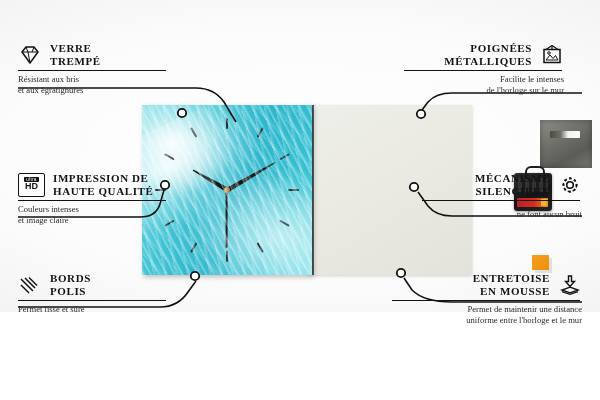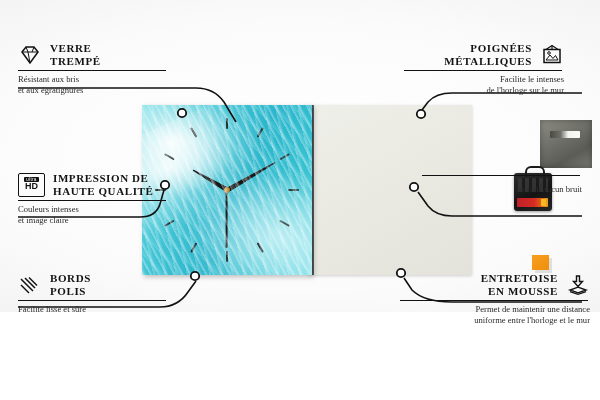--- a/index.html
+++ b/index.html
@@ -232,21 +232,21 @@
             <path d="M11 3.5 L19 11.5"></path>
             <path d="M3 11 L11 19"></path>
         </g>
       </svg>
       <div>
         <div class="co-title">BORDS</div>
         <div class="co-title">POLIS</div>
       </div>
     </div>
     <div class="co-rule" style="width:148px;"></div>
-    <div class="co-sub">Facilite lisse et sûre</div>
+    <div class="co-sub">Permet lisse et sûre</div>
   </div>
 
   <div class="callout right" style="right:36px;top:42px;width:160px;">
     <div class="co-head">
       <div>
         <div class="co-title">POIGNÉES</div>
         <div class="co-title">MÉTALLIQUES</div>
       </div>
       <svg class="ico" viewBox="0 0 24 22">
         <path d="M12 1.5 L12 5" stroke="#111" stroke-width="1.2" fill="none"></path>
@@ -255,25 +255,39 @@
         <path d="M6 16 L10 11 L13 14.5 L15.5 11.5 L18 16 Z" fill="none" stroke="#111" stroke-width="1"></path>
         <circle cx="9" cy="9" r="1.3" fill="none" stroke="#111" stroke-width="1"></circle>
       </svg>
     </div>
     <div class="co-rule" style="width:158px;"></div>
     <div class="co-sub">Facilite le intenses</div>
     <div class="co-sub" style="margin-top:0;">de l'horloge sur le mur</div>
   </div>
 
   <div class="callout right" style="right:18px;top:172px;width:160px;">
+    <div class="co-head">
+      <div>
+        <div class="co-title">MÉCANISME</div>
+        <div class="co-title">SILENCIEUX</div>
+      </div>
+      <svg class="ico" viewBox="0 0 24 22">
+        <g stroke="#111" stroke-width="1.6" fill="none">
+          <circle cx="12" cy="11" r="3.3"></circle>
+          <path d="M12 3.2 L12 5.2 M12 16.8 L12 18.8 M4.5 11 L6.5 11 M17.5 11 L19.5 11
+                   M6.6 5.6 L8 7 M16 15 L17.4 16.4 M6.6 16.4 L8 15 M16 7 L17.4 5.6"></path>
+          <circle cx="12" cy="11" r="6.6" stroke-dasharray="2.6 2.4"></circle>
+        </g>
+      </svg>
+    </div>
     <div class="co-rule" style="width:158px;"></div>
     <div class="co-sub" style="margin-top:8px;">ne font aucun bruit</div>
   </div>
 
-  <div class="callout right" style="right:10px;top:272px;width:190px;">
+  <div class="callout right" style="right:18px;top:272px;width:190px;">
     <div class="co-head">
       <div>
         <div class="co-title">ENTRETOISE</div>
         <div class="co-title">EN MOUSSE</div>
       </div>
       <svg class="ico" viewBox="0 0 24 22">
         <path d="M10.5 2 L13.5 2 L13.5 7.5 L16.5 7.5 L12 12.5 L7.5 7.5 L10.5 7.5 Z" fill="none" stroke="#111" stroke-width="1.4"></path>
         <path d="M12 13.2 L20 16 L12 18.8 L4 16 Z" fill="none" stroke="#111" stroke-width="1.4"></path>
         <path d="M4 17.6 L12 20.4 L20 17.6" fill="none" stroke="#111" stroke-width="1.3"></path>
       </svg>

